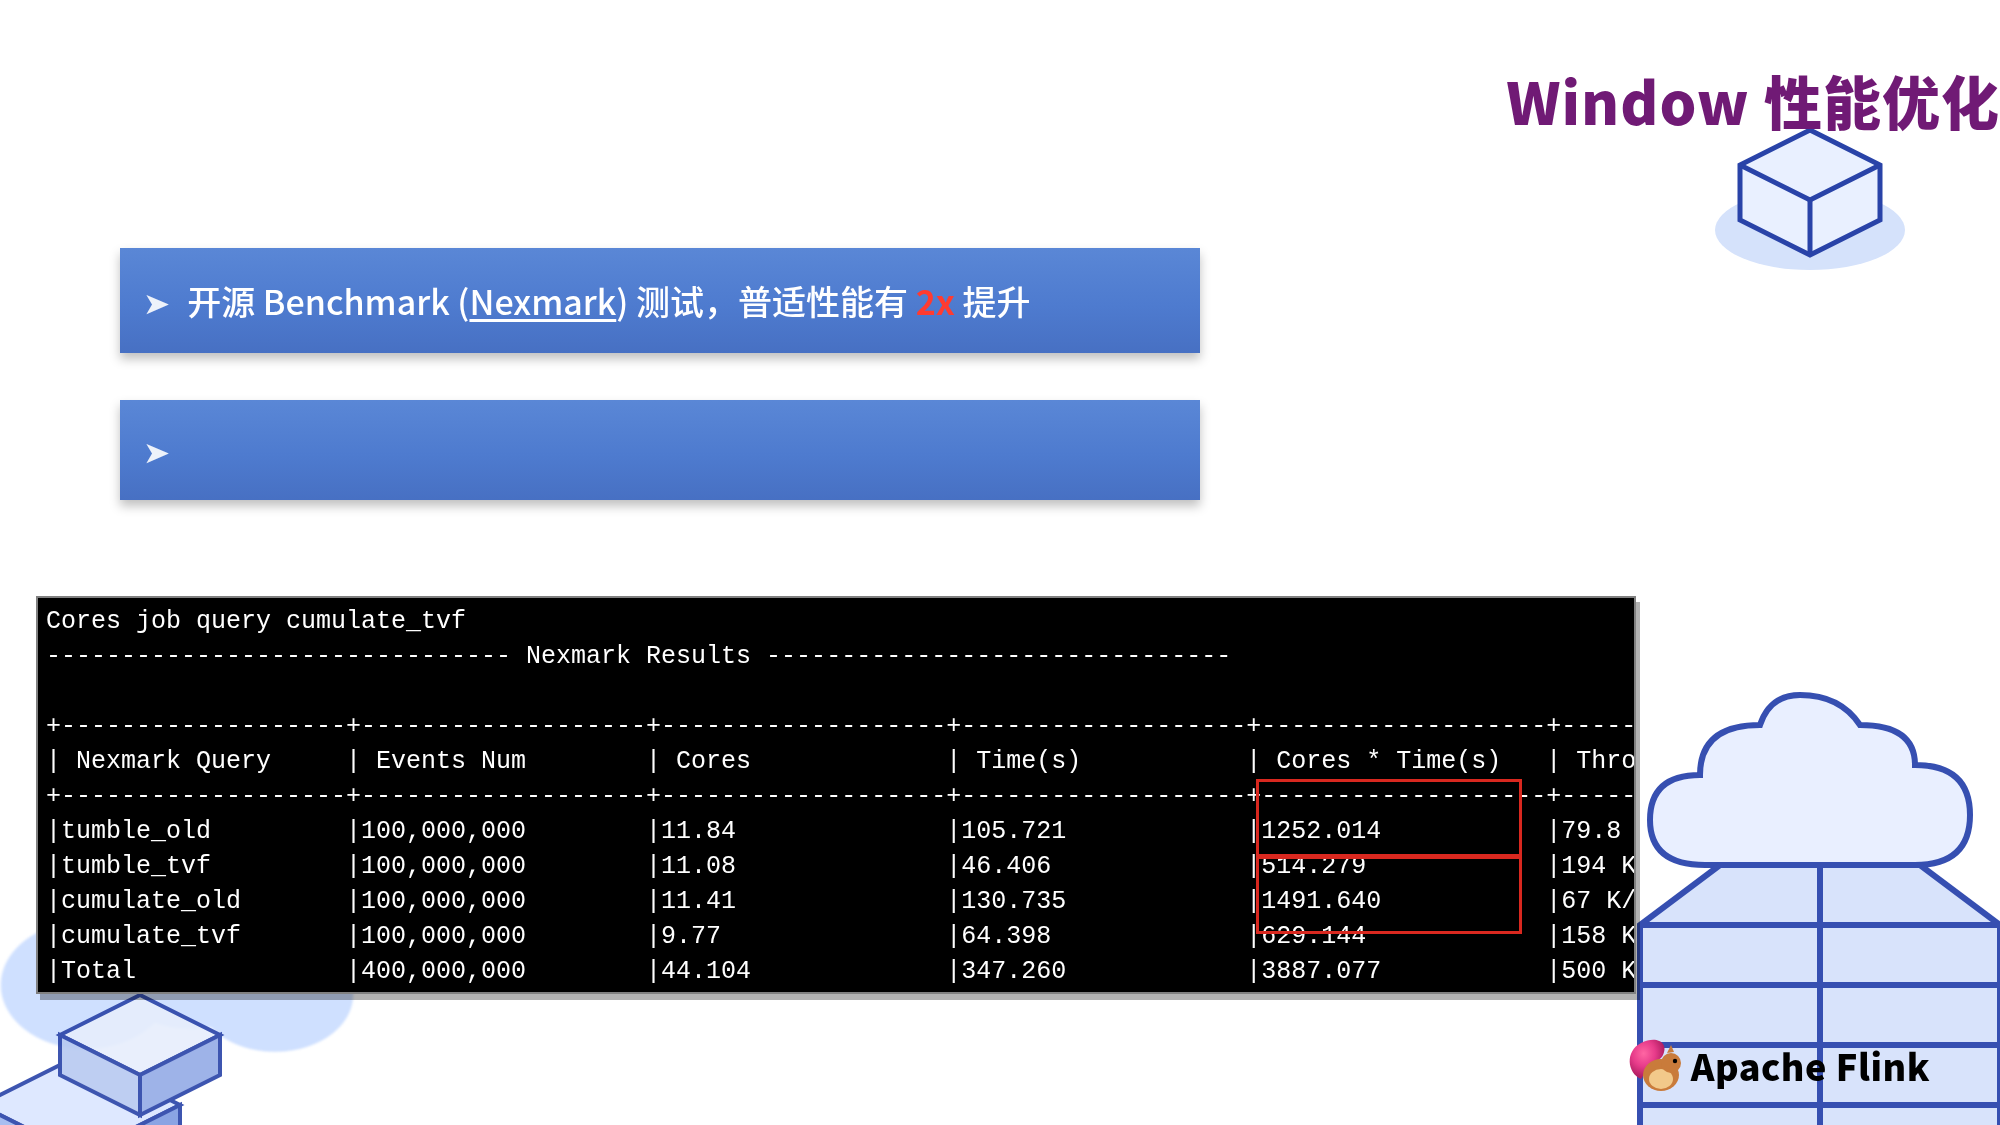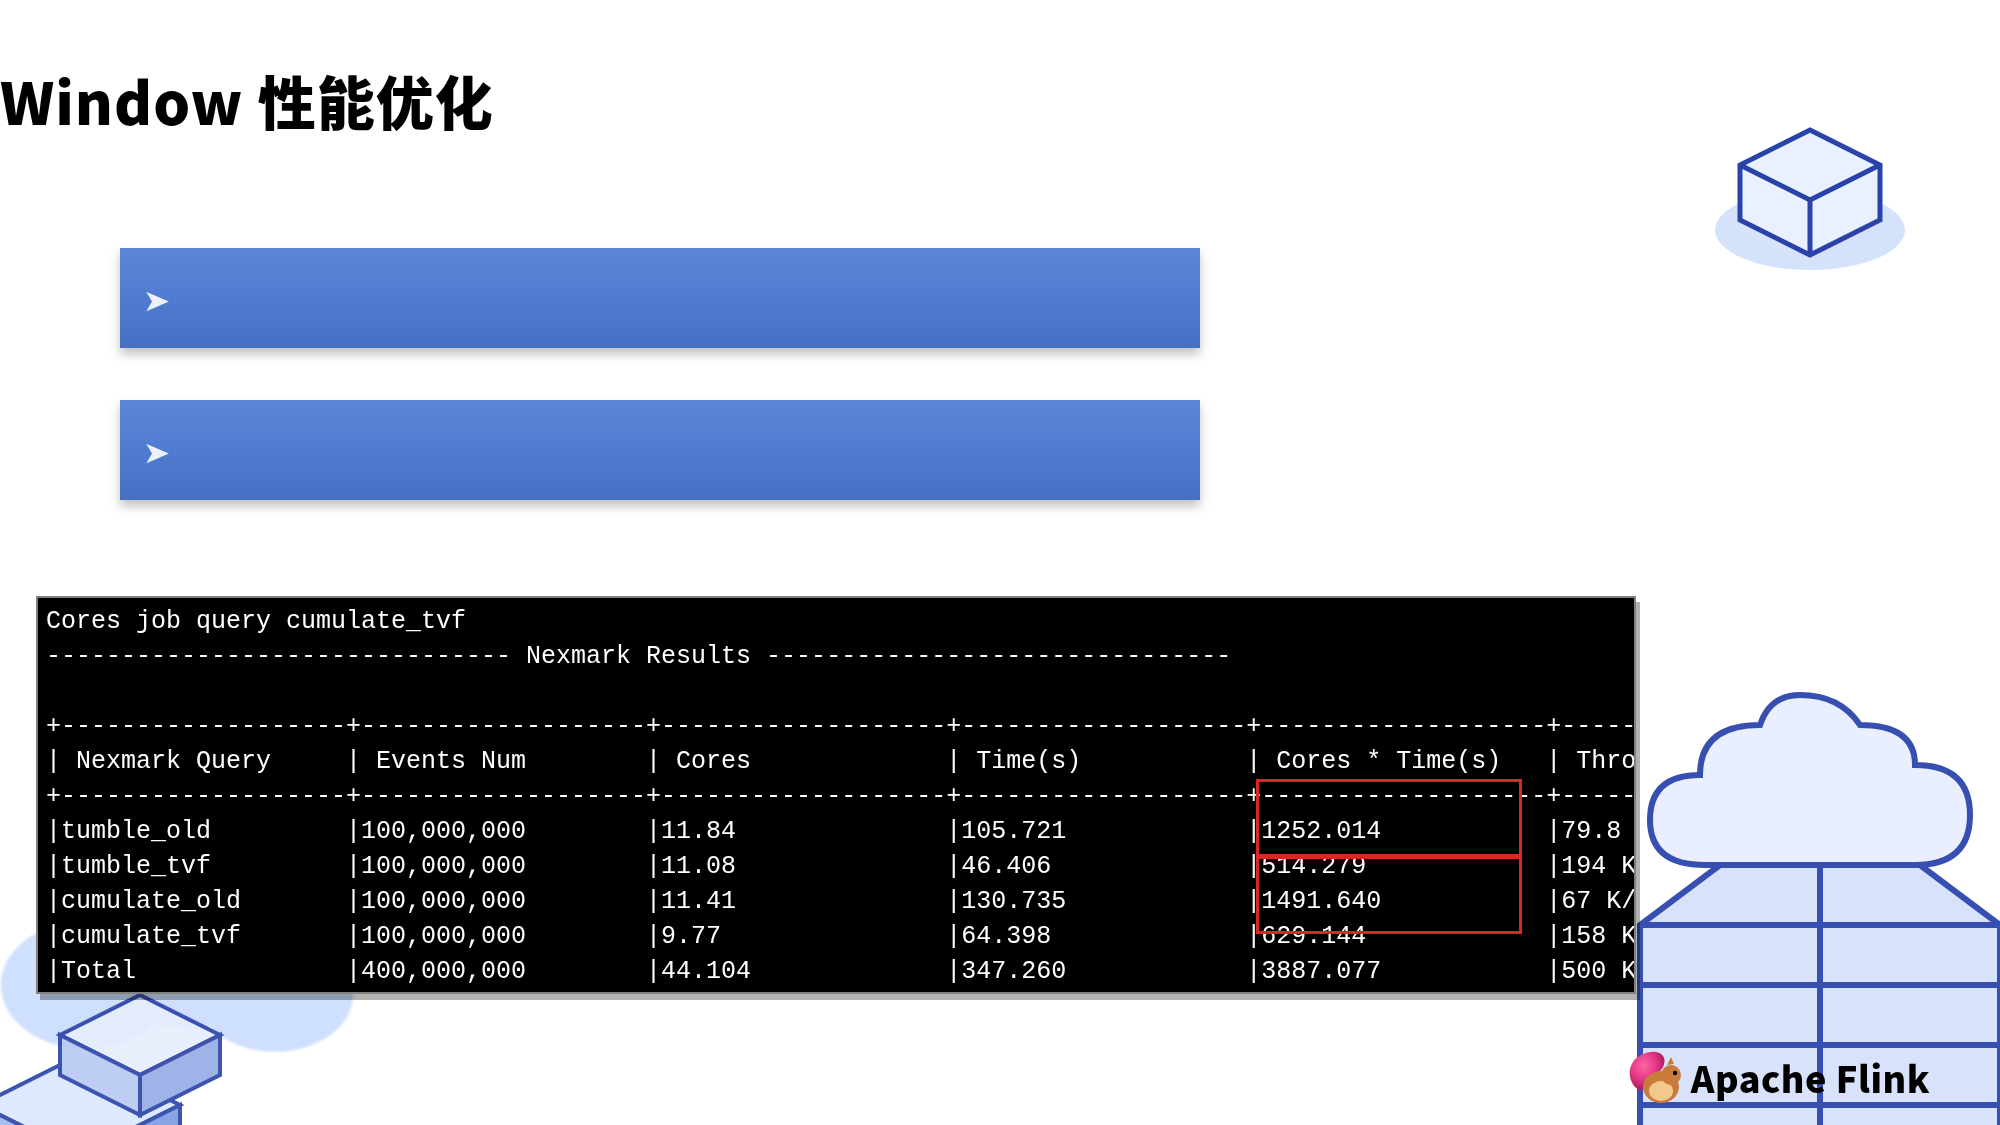--- a/index.html
+++ b/index.html
@@ -57,24 +57,24 @@
     width: 260px;
     height: 160px;
   }
 
   
   .title {
     position: absolute;
     top: 58px;
     left: 0;
     right: 0;
-    text-align: left;
+    text-align: right;
     font-size: 58px;
     font-weight: 800;
-    color: #000000;
+    color: #701a75;
     letter-spacing: 1px;
   }
 
   
   .banner {
     position: absolute;
     left: 120px;
     width: 1080px;
     padding: 28px 28px 28px 24px;
     background: linear-gradient(180deg, #5a87d6 0%, #4e7bcf 55%, #4770c3 100%);
@@ -122,21 +122,21 @@
     position: absolute;
     border: 3px solid #d9281f;
     background: transparent;
     pointer-events: none;
   }
 
   
   .flink {
     position: absolute;
     right: 70px;
-    bottom: 16px;
+    bottom: 28px;
     display: flex;
     align-items: center;
     gap: 4px;
     z-index: 5;
   }
   .flink-logo {
     width: 64px;
     height: 64px;
   }
   .flink-label {
@@ -185,20 +185,23 @@
       <line x1="80" y1="360" x2="440" y2="360"></line>
       <line x1="80" y1="420" x2="440" y2="420"></line>
     </g>
   </svg>
 </div>
 
 <div class="title">Window 性能优化</div>
 
 <div class="banner banner1">
   <span class="chev">➤</span>
+  <span>
+    <span>开源 Benchmark (</span><u>Nexmark</u><span>) 测试，普适性能有 </span><span class="hl-red">2x</span><span> 提升</span>
+  </span>
 </div>
 
 <div class="banner banner2">
   <span class="chev">➤</span>
 </div>
 
 <div class="term"><span>Cores job query cumulate_tvf</span>
 <span>------------------------------- Nexmark Results -------------------------------</span>
 
 <span>+-------------------+-------------------+-------------------+-------------------+-------------------+-------------------+</span>

